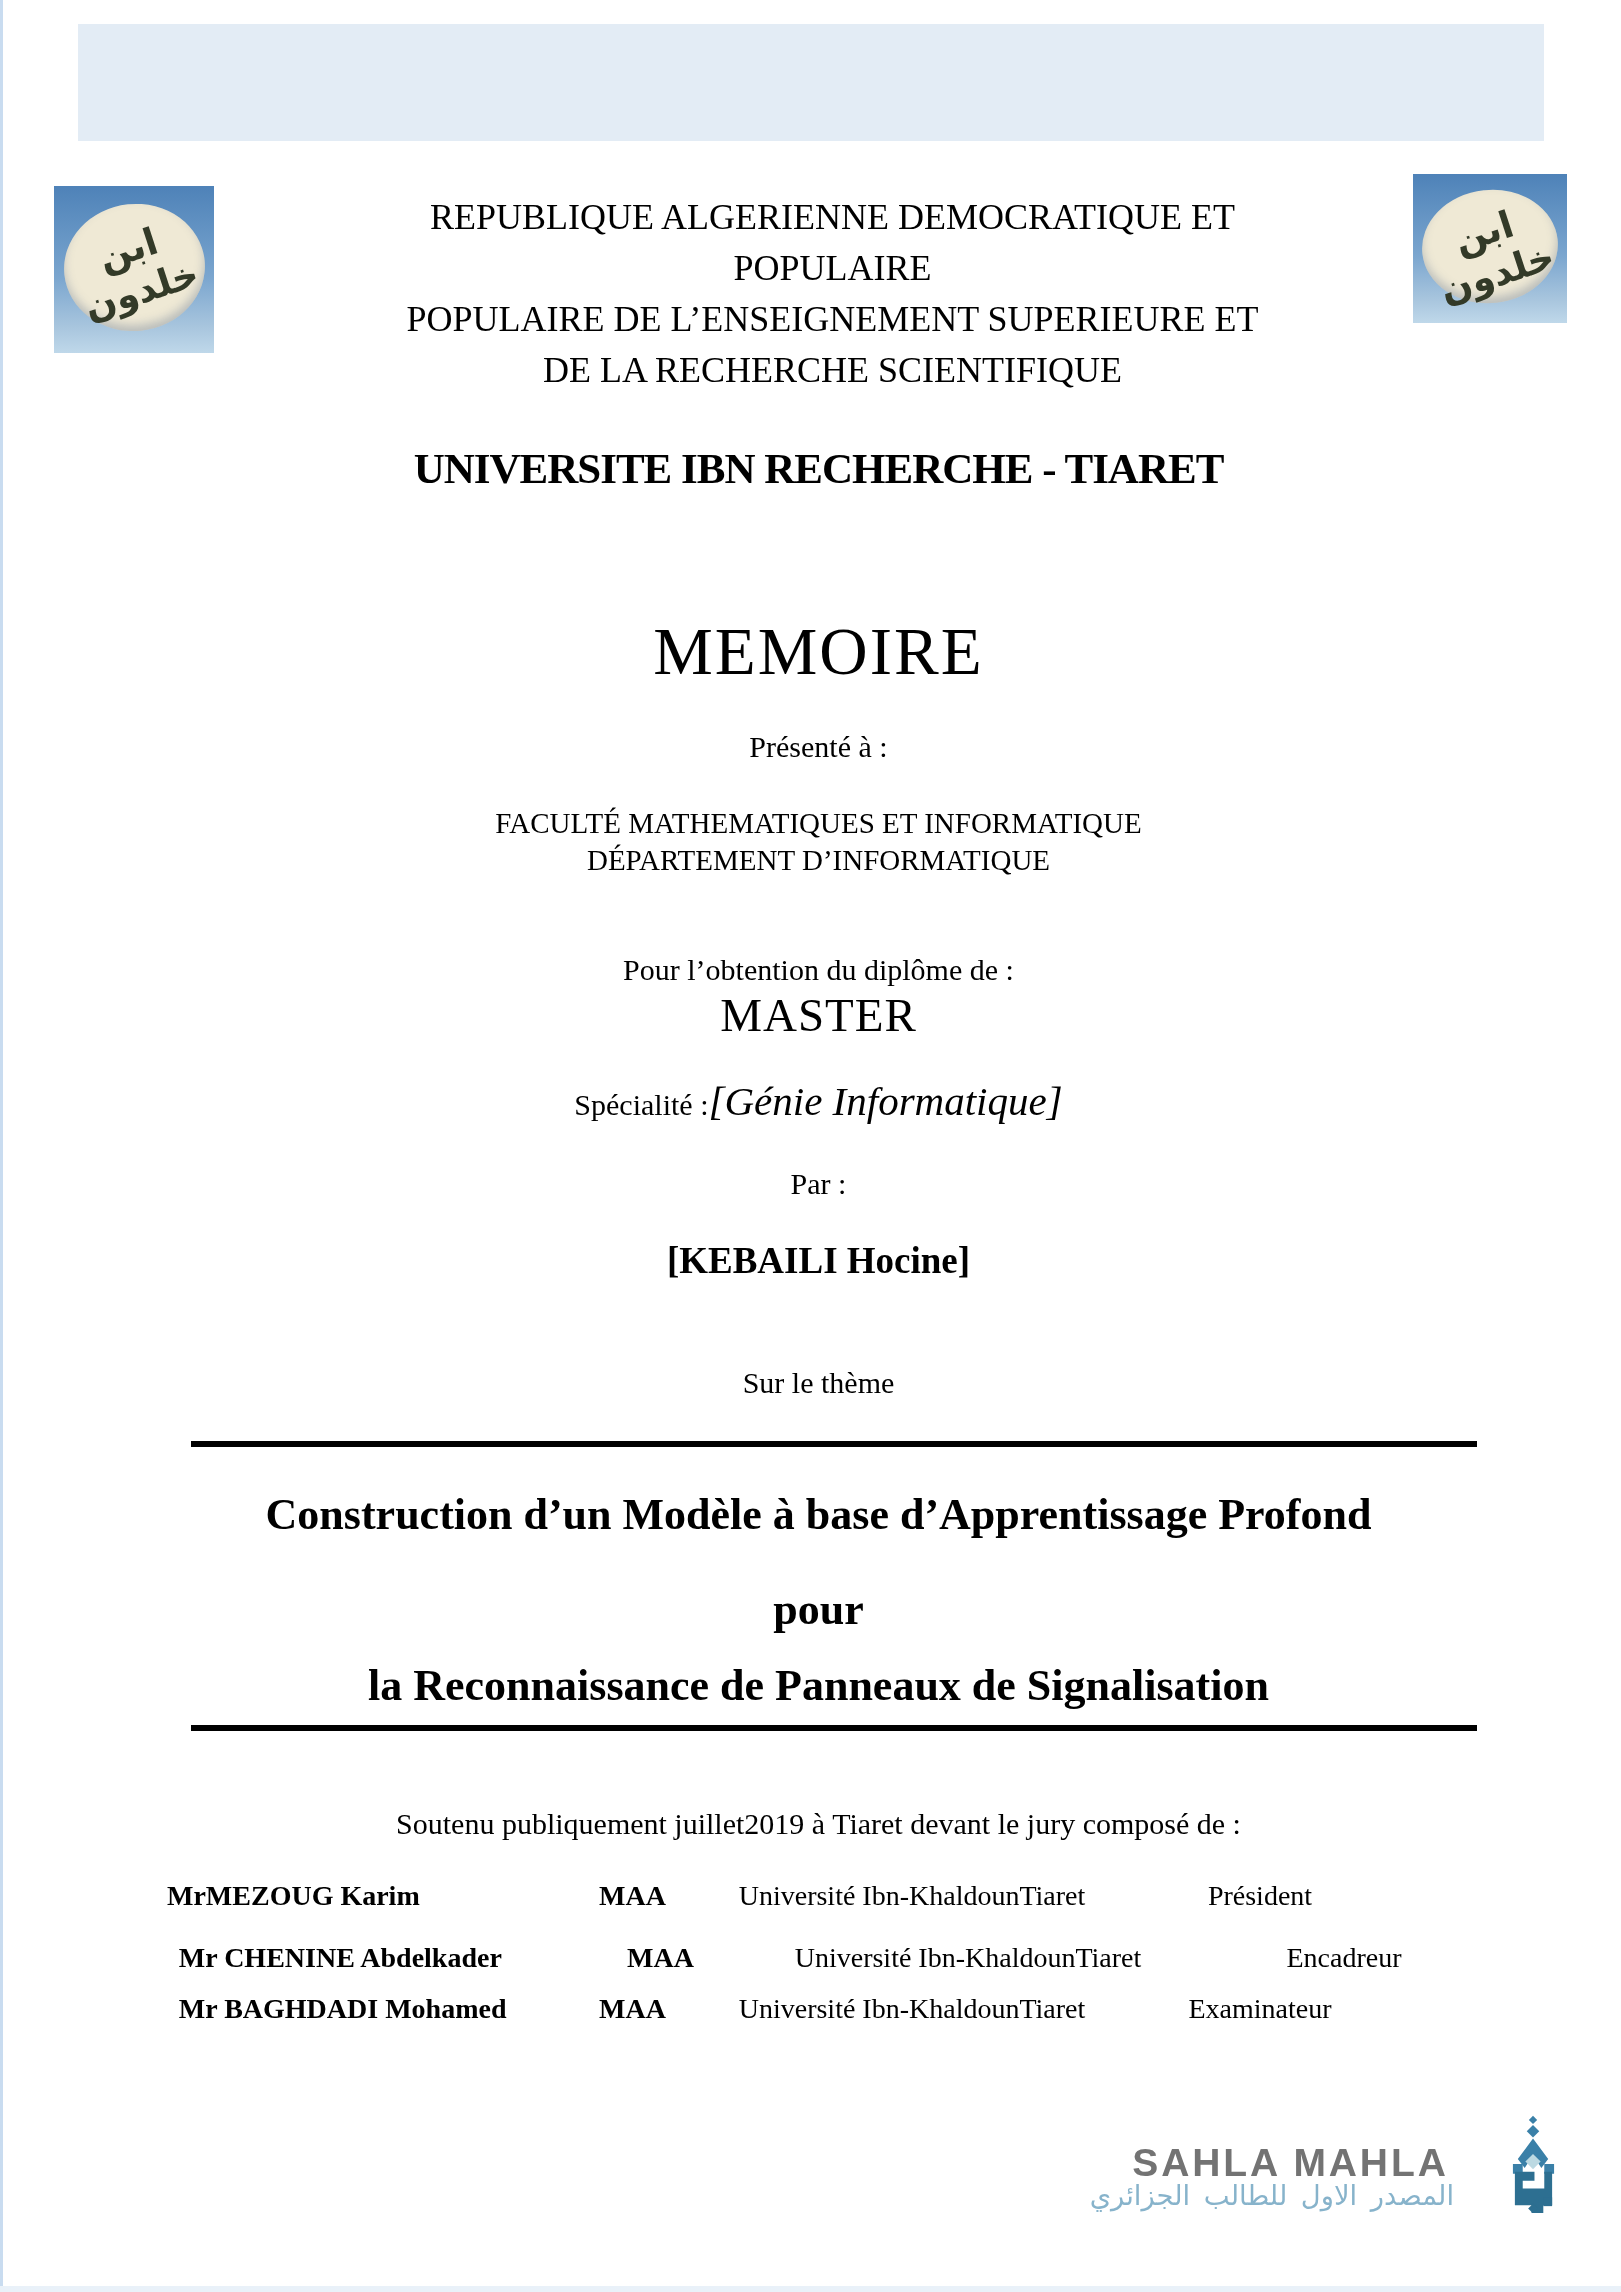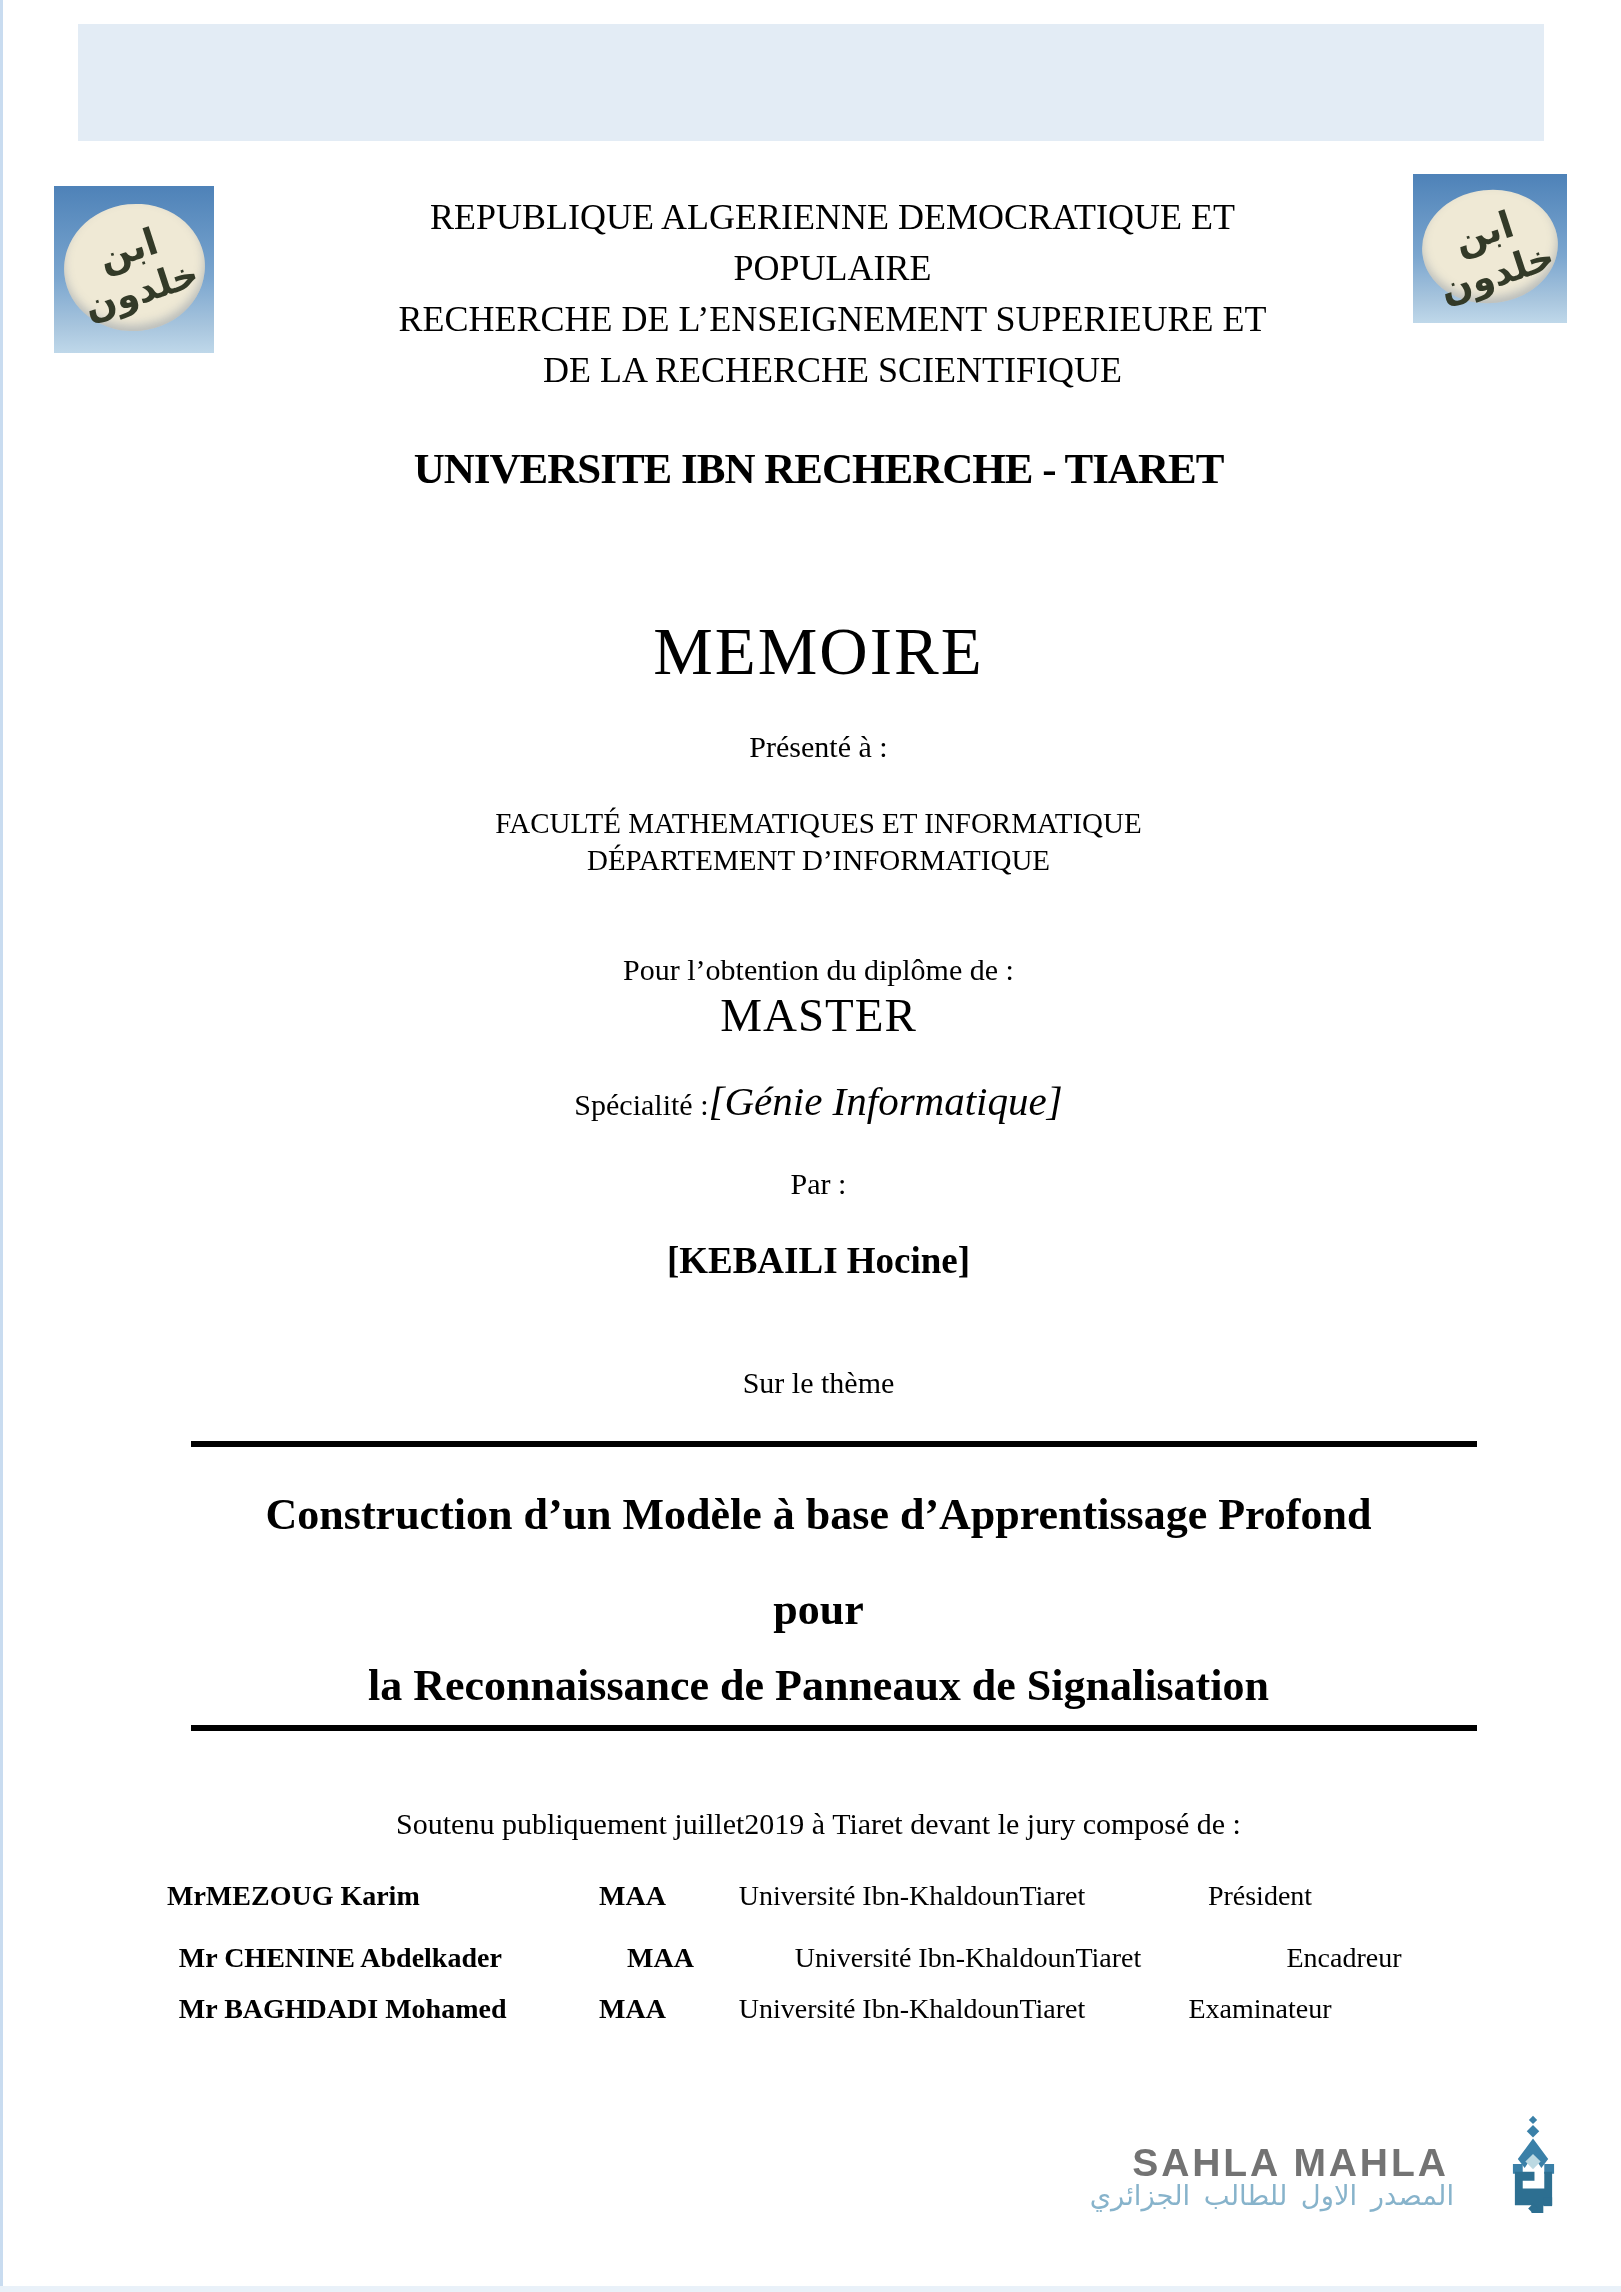--- a/index.html
+++ b/index.html
@@ -116,21 +116,21 @@
 
   <div class="emblem emblem-right">
     <div class="oval">
       <div class="callig">ابن خلدون</div>
     </div>
   </div>
 
   <div class="cblock hdr">
     <div>REPUBLIQUE ALGERIENNE DEMOCRATIQUE ET</div>
     <div>POPULAIRE</div>
-    <div>RECHERCHE DE L’ENSEIGNEMENT SUPERIEURE ET</div>
+    <div>POPULAIRE DE L’ENSEIGNEMENT SUPERIEURE ET</div>
     <div>DE LA RECHERCHE SCIENTIFIQUE</div>
   </div>
 
   <div class="cblock univ">UNIVERSITE IBN RECHERCHE - TIARET</div>
 
   <div class="cblock memoire">MEMOIRE</div>
 
   <div class="cblock small presente">Présenté à :</div>
 
   <div class="cblock faculty">

